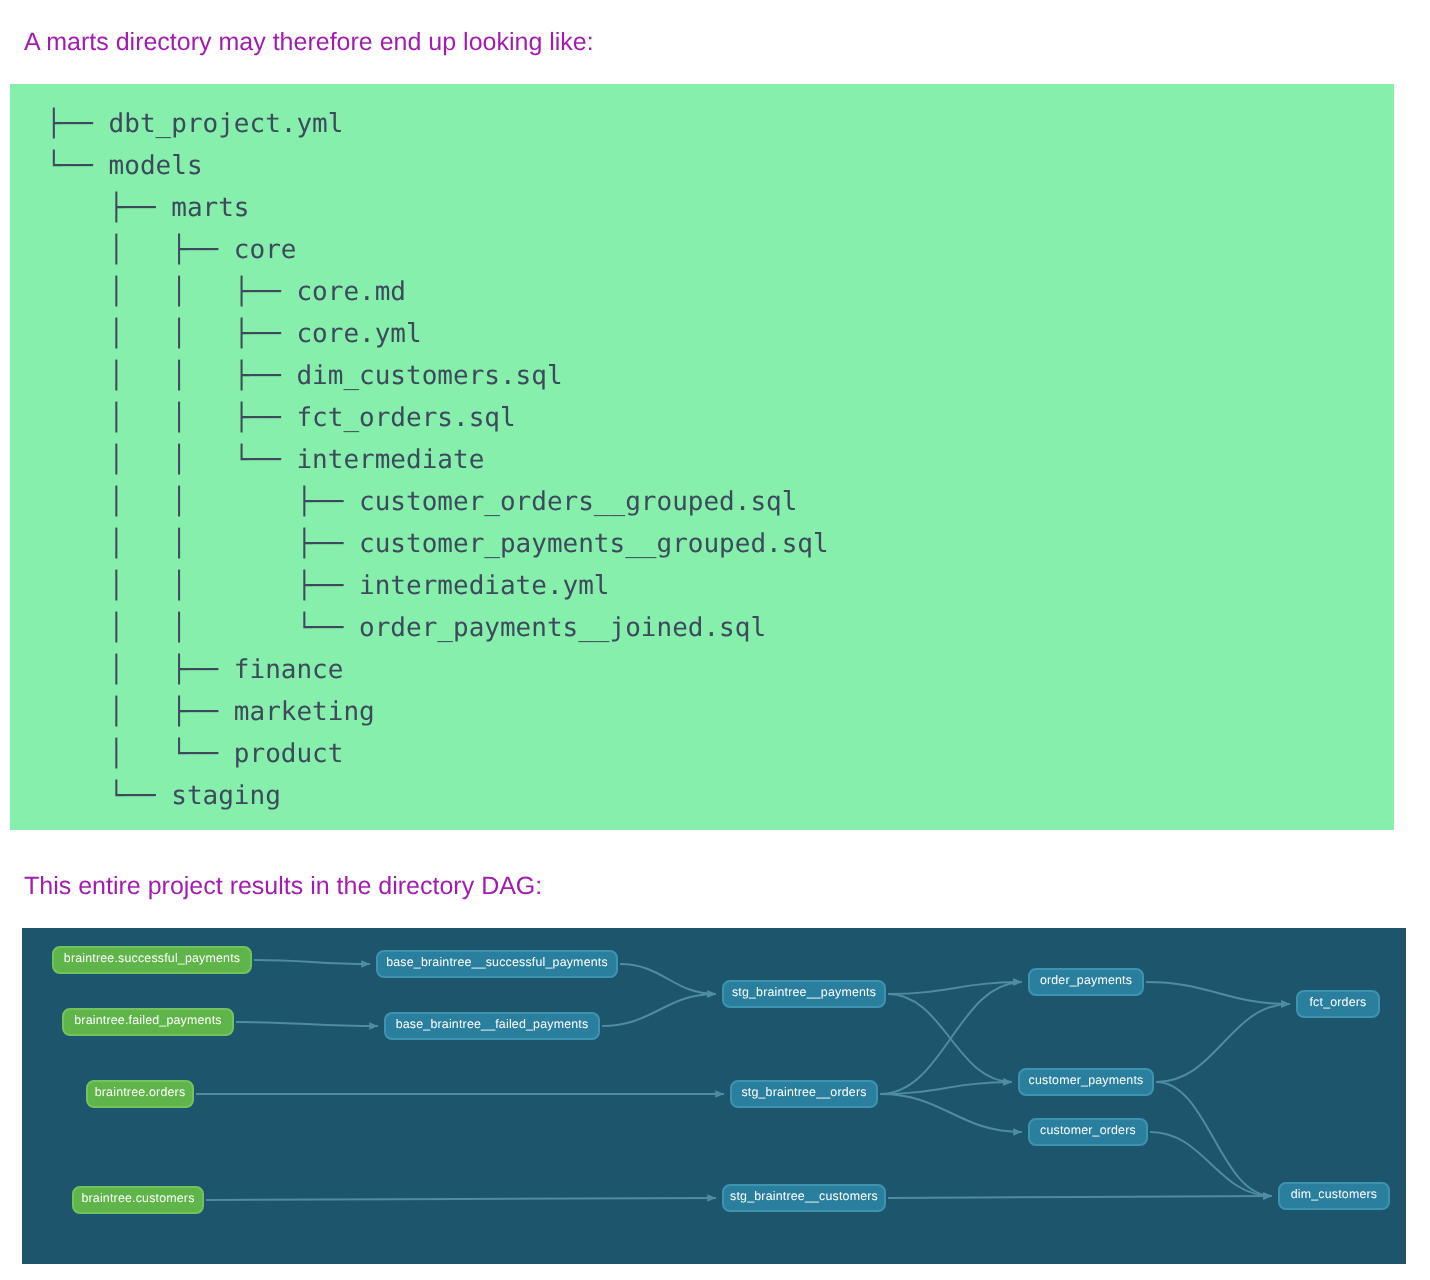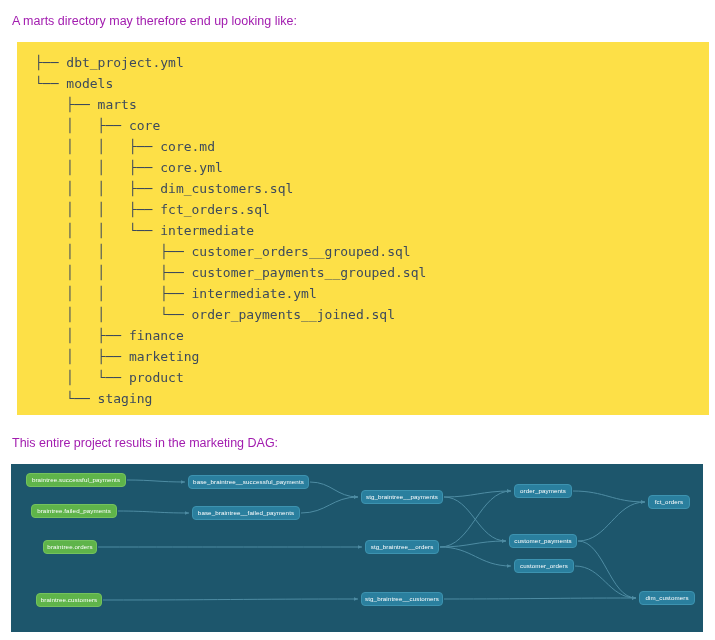--- a/index.html
+++ b/index.html
@@ -24,25 +24,25 @@
     padding: 0;
     position: absolute;
     left: 12px;
   }
   #intro-text { top: 12px; }
   #dag-caption { top: 434px; }
 
   
   #code-block {
     position: absolute;
-    left: 17px;
+    left: 5px;
     top: 42px;
     width: 692px;
     height: 373px;
-    background: #fde047;
+    background: #86efac;
     box-sizing: border-box;
     padding: 10px 0 10px 18px;
     overflow: hidden;
   }
   #tree-pre {
     margin: 0;
     font-family: "DejaVu Sans Mono", "Liberation Mono", monospace;
     font-size: 13px;
     line-height: 21px;
     color: #3d4a5c;
@@ -110,21 +110,21 @@
     │   │       ├── customer_orders__grouped.sql
     │   │       ├── customer_payments__grouped.sql
     │   │       ├── intermediate.yml
     │   │       └── order_payments__joined.sql
     │   ├── finance
     │   ├── marketing
     │   └── product
     └── staging</pre>
 </div>
 
-<p class="para" id="dag-caption">This entire project results in the marketing DAG:</p>
+<p class="para" id="dag-caption">This entire project results in the directory DAG:</p>
 
 <div id="dag-panel">
   <svg id="dag-svg" viewBox="0 0 692 168" preserveAspectRatio="none">
       <defs>
         <marker id="arrow" viewBox="0 0 8 8" refX="7" refY="4" markerWidth="5" markerHeight="5" orient="auto">
           <path d="M0,1 L7,4 L0,7 z" fill="#4e8ca3"></path>
         </marker>
       </defs>
       <path d="M116,16 C142.1,16 147.9,18 174,18" fill="none" stroke="#4e8ca3" stroke-width="1" marker-end="url(#arrow)"></path>
       <path d="M107,47 C138.95,47 146.05,49 178,49" fill="none" stroke="#4e8ca3" stroke-width="1" marker-end="url(#arrow)"></path>

